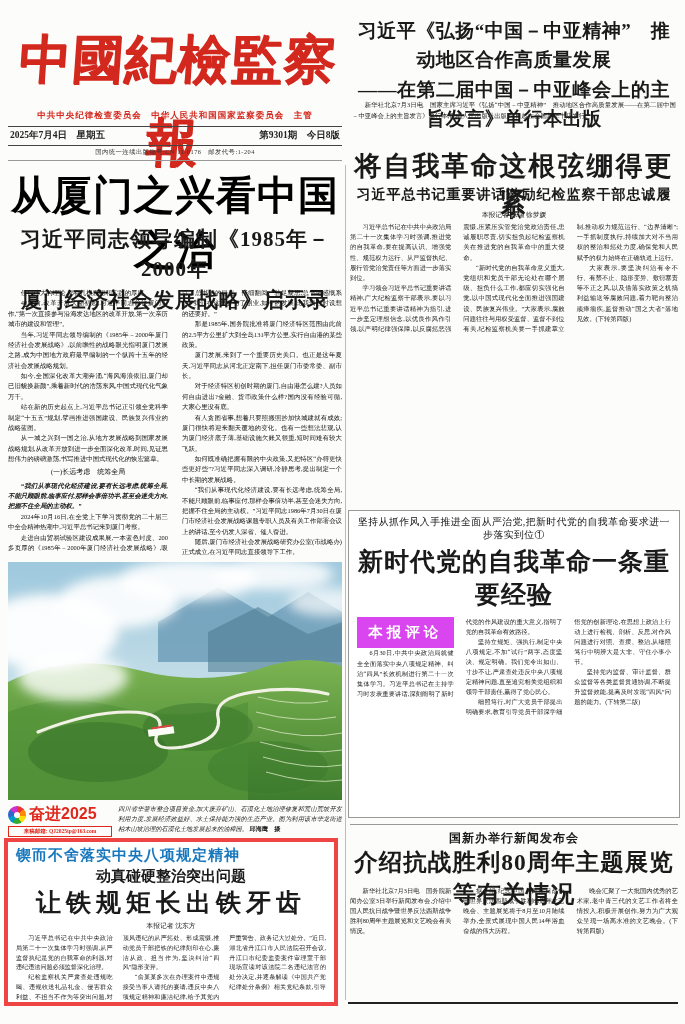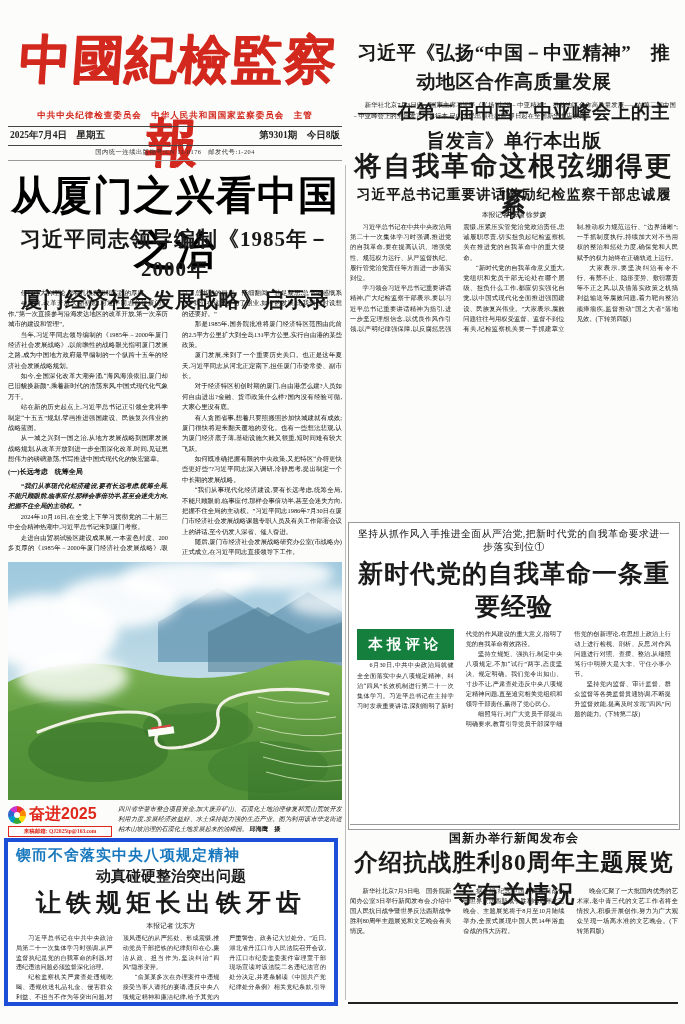--- a/index.html
+++ b/index.html
@@ -9,52 +9,52 @@
   .masthead-title{position:absolute;left:8px;top:18px;width:334px;text-align:center;
       font-size:52px;font-weight:900;color:#d3281e;letter-spacing:1px;line-height:1.6;
       transform:skewX(-4deg);font-family:"Liberation Serif",serif;text-shadow:1px 1px 0 #d3281e;}
   .masthead-supervisor{position:absolute;left:8px;top:110px;width:334px;text-align:center;
       font-size:8.5px;font-weight:bold;color:#d3281e;letter-spacing:1px;}
   .rule{position:absolute;background:#444;height:1px;}
   .date-row{position:absolute;left:10px;top:129px;width:330px;display:flex;justify-content:space-between;
       font-size:9.5px;font-weight:bold;color:#222;}
   .pub-code{position:absolute;left:8px;top:148px;width:334px;text-align:center;font-size:6.3px;color:#333;letter-spacing:.5px;}
   
-  .tr-headline{position:absolute;left:350px;top:38px;width:328px;text-align:center;
+  .tr-headline{position:absolute;left:350px;top:16px;width:328px;text-align:center;
       font-size:19px;font-weight:900;line-height:1.55;letter-spacing:.5px;}
   .tr-body{position:absolute;left:352px;top:100px;width:324px;font-size:6.4px;line-height:1.65;
       text-align:justify;color:#222;}
   .tr-body p{margin:0;text-indent:2em;}
   
   .main-headline{position:absolute;left:8px;top:168px;width:334px;text-align:center;
       font-size:40px;font-weight:900;letter-spacing:1px;font-family:Liberation Mono, monospace;color:#000;}
   .main-subhead{position:absolute;left:8px;top:224px;width:334px;text-align:center;
       font-size:21px;font-weight:900;line-height:1.45;letter-spacing:1px;}
   .main-body{position:absolute;left:8px;top:288px;width:334px;height:270px;overflow:hidden;
       column-count:2;column-gap:14px;font-size:6.4px;line-height:1.62;text-align:justify;color:#111;}
   .main-body p{margin:0;}
   .para{text-indent:2em;}
-  .head{font-weight:bold;text-indent:0;font-size:7px;margin:3px 0 2px 0 !important;}
+  .head{font-weight:normal;text-align:center;text-indent:0;font-size:7px;margin:3px 0 2px 0 !important;}
   .quote{text-indent:2em;font-style:italic;font-weight:bold;}
   
   .photo{position:absolute;left:8px;top:562px;width:334px;height:238px;overflow:hidden;}
   .caption-row{position:absolute;left:8px;top:804px;width:334px;height:32px;display:flex;gap:6px;}
   .logo-box{width:104px;flex:0 0 104px;position:relative;}
   .logo-top{display:flex;align-items:center;gap:3px;}
   .pinwheel{width:18px;height:18px;border-radius:50%;
       background:conic-gradient(#e33 0 14%,#f80 14% 28%,#fd0 28% 42%,#3a3 42% 57%,#09c 57% 71%,#36c 71% 85%,#c3c 85% 100%);
       position:relative;flex:0 0 18px;}
   .pinwheel:after{content:"";position:absolute;left:6px;top:6px;width:6px;height:6px;border-radius:50%;background:#fff;}
   .logo-title{font-size:16px;font-weight:900;color:#e0271c;font-family:"Liberation Sans",sans-serif;}
   .logo-sub{margin-top:1px;border:1px solid #e0271c;color:#e0271c;font-size:5.5px;font-weight:bold;
       text-align:center;padding:1px 0;}
   .caption-text{flex:1;font-size:6.2px;line-height:1.6;font-style:italic;color:#222;text-align:justify;}
   .caption-credit{font-style:normal;font-weight:bold;white-space:nowrap;}
   
-  .redbox{position:absolute;left:4px;top:838px;width:334px;height:168px;border:4px solid #1d4ed8;
+  .redbox{position:absolute;left:4px;top:838px;width:334px;height:168px;border:4px solid #ef4444;
       background:#fff;box-sizing:border-box;padding:4px 8px;}
   .rb-tagline{font-size:15px;font-weight:900;color:#1878be;font-family:"Liberation Sans",sans-serif;letter-spacing:1px;}
   .rb-kicker{text-align:center;font-size:15px;font-weight:900;margin-top:2px;font-family:"Liberation Sans",sans-serif;}
   .rb-headline{text-align:center;font-size:25px;font-weight:900;letter-spacing:5px;margin-top:0;}
   .rb-byline{text-align:center;font-size:6.8px;margin-top:2px;color:#222;}
   .rb-cols{margin-top:3px;height:72px;overflow:hidden;column-count:3;column-gap:10px;
       font-size:6.1px;line-height:1.6;text-align:justify;}
   .rb-cols p{margin:0;text-indent:2em;}
   
   .vdiv{position:absolute;background:#bbb;width:1px;}
@@ -63,27 +63,27 @@
   .rf-headline{position:absolute;left:350px;top:148px;width:328px;text-align:center;
       font-size:27px;font-weight:900;letter-spacing:2px;}
   .rf-subhead{position:absolute;left:350px;top:186px;width:328px;text-align:center;
       font-size:14px;font-weight:900;letter-spacing:1px;}
   .rf-byline{position:absolute;left:350px;top:210px;width:328px;text-align:center;font-size:6.8px;color:#222;}
   .rf-cols{position:absolute;left:350px;top:222px;width:328px;height:284px;overflow:hidden;
       column-count:3;column-gap:12px;font-size:6.3px;line-height:1.62;text-align:justify;}
   .rf-cols p{margin:0;text-indent:2em;}
   
   .combox{position:absolute;left:348px;top:510px;width:332px;height:308px;border:1px solid #999;
-      box-sizing:border-box;padding:5px 8px;background:#fff;margin-top:12px;}
+      box-sizing:border-box;padding:5px 8px;background:#fff;}
   .cb-kicker{text-align:center;font-size:9.8px;color:#111;letter-spacing:.5px;}
   .cb-headline{text-align:center;font-size:25px;font-weight:900;letter-spacing:1px;margin-top:3px;}
   .cb-cols{margin-top:6px;height:228px;overflow:hidden;column-count:3;column-gap:12px;
       font-size:6.2px;line-height:1.62;text-align:justify;}
   .cb-cols p{margin:0;text-indent:2em;}
-  .cb-badge{background:#15803d;color:#fff;font-weight:900;font-size:14.5px;text-align:center;
+  .cb-badge{background:#d946ef;color:#fff;font-weight:900;font-size:14.5px;text-align:center;
       letter-spacing:4px;padding:4px 0;margin:0 4px 6px 0;font-family:"Liberation Sans",sans-serif;text-indent:0 !important;}
   
   .pr-kicker{position:absolute;left:350px;top:830px;width:328px;text-align:center;
       font-size:12px;font-weight:900;letter-spacing:1px;}
   .pr-headline{position:absolute;left:350px;top:846px;width:328px;text-align:center;
       font-size:23.5px;font-weight:900;letter-spacing:1px;}
   .pr-cols{position:absolute;left:350px;top:886px;width:328px;height:112px;overflow:hidden;
       column-count:3;column-gap:12px;font-size:6.3px;line-height:1.6;text-align:justify;}
   .pr-cols p{margin:0;text-indent:2em;}
   

